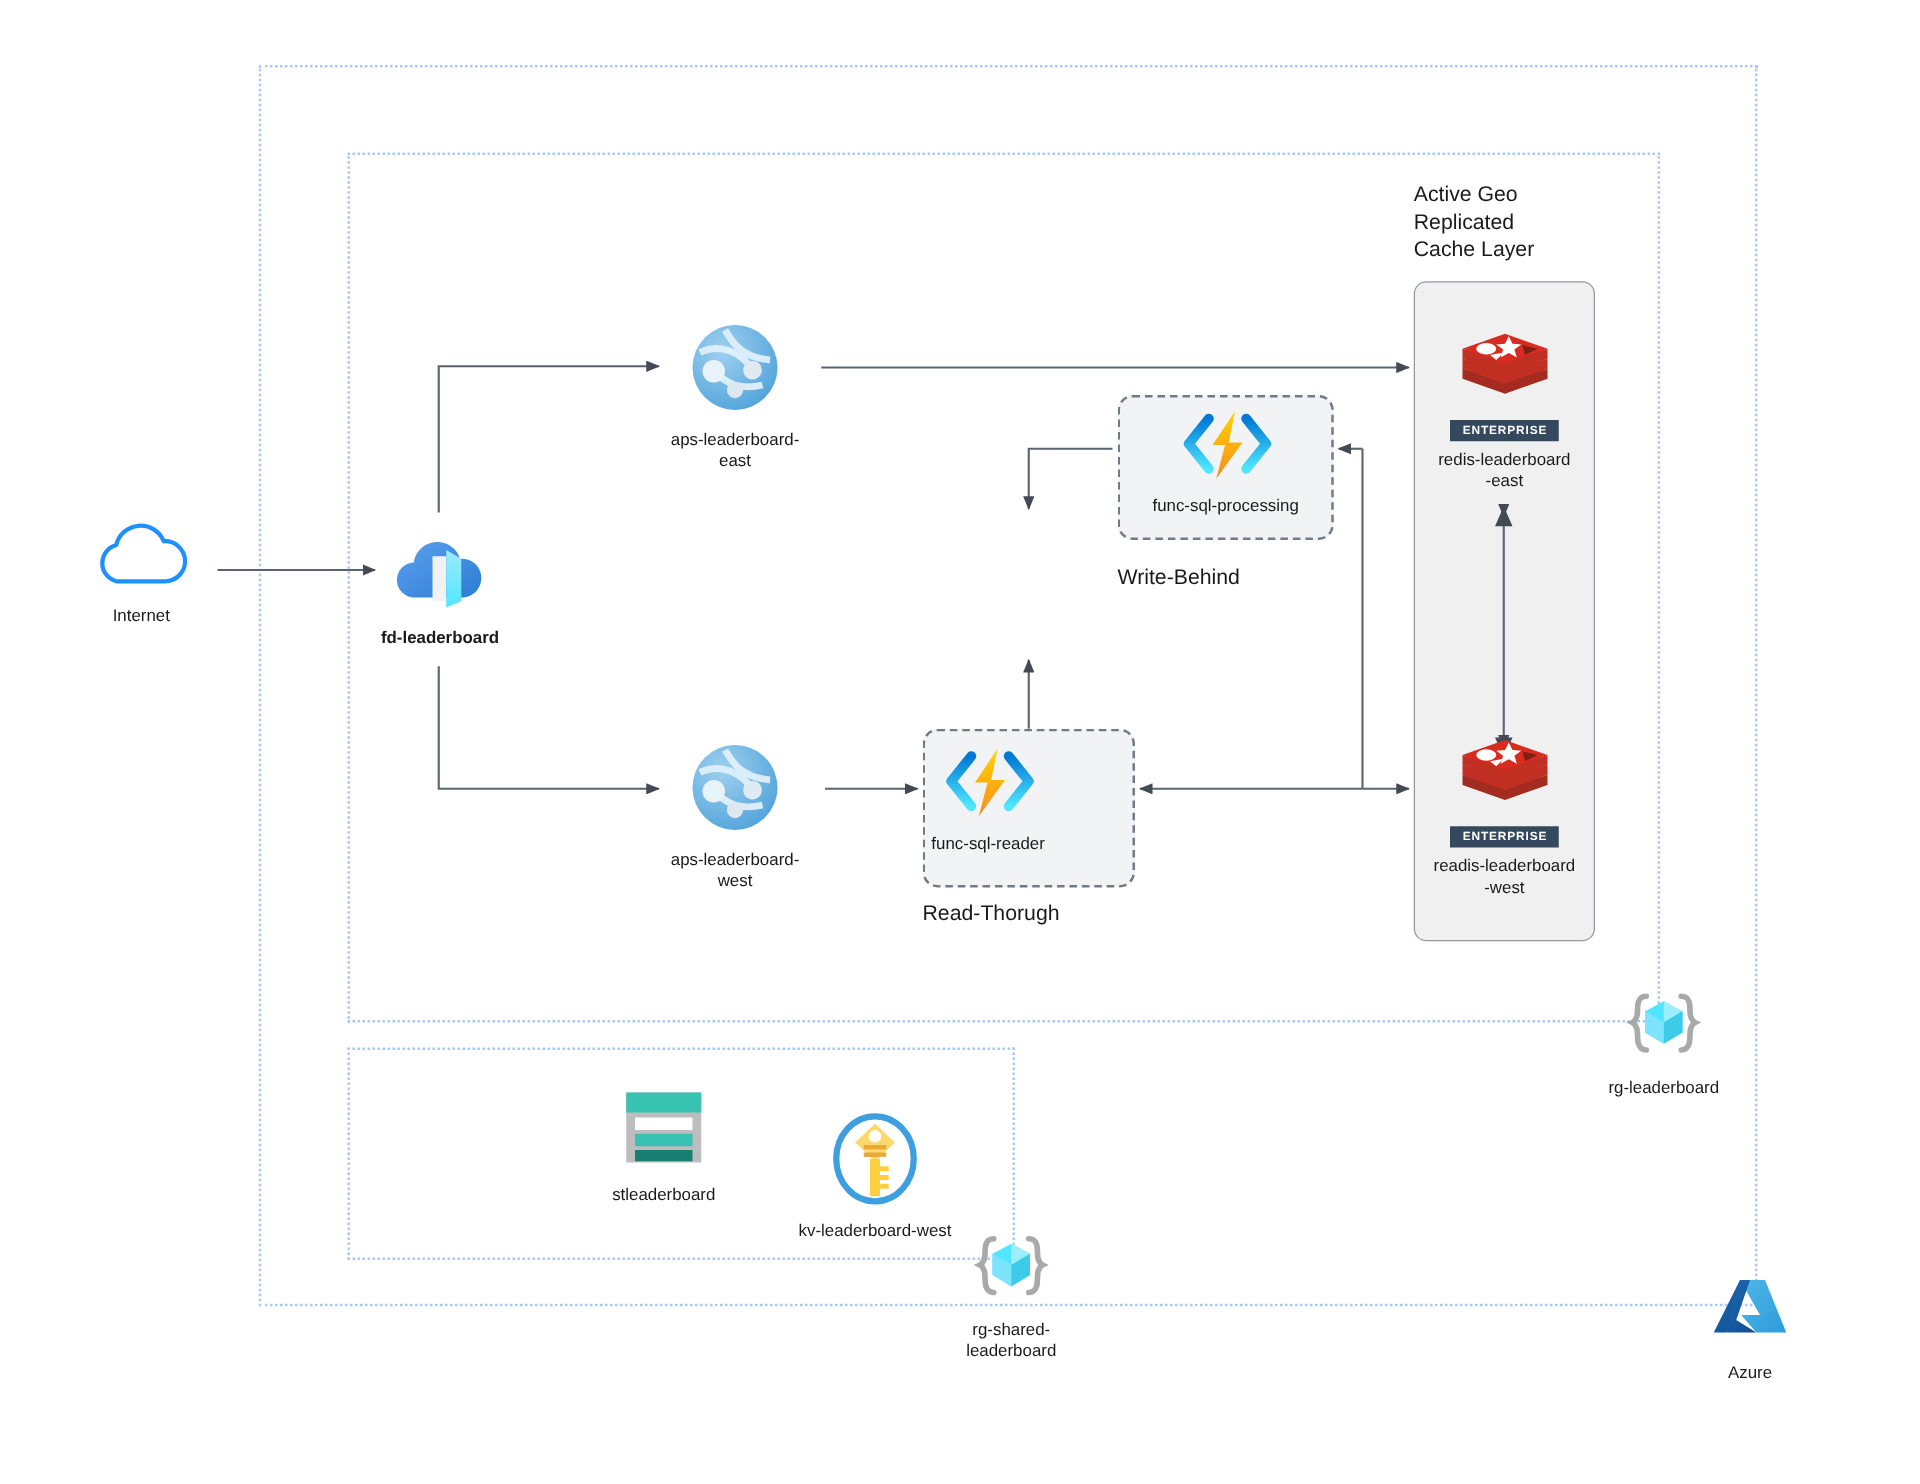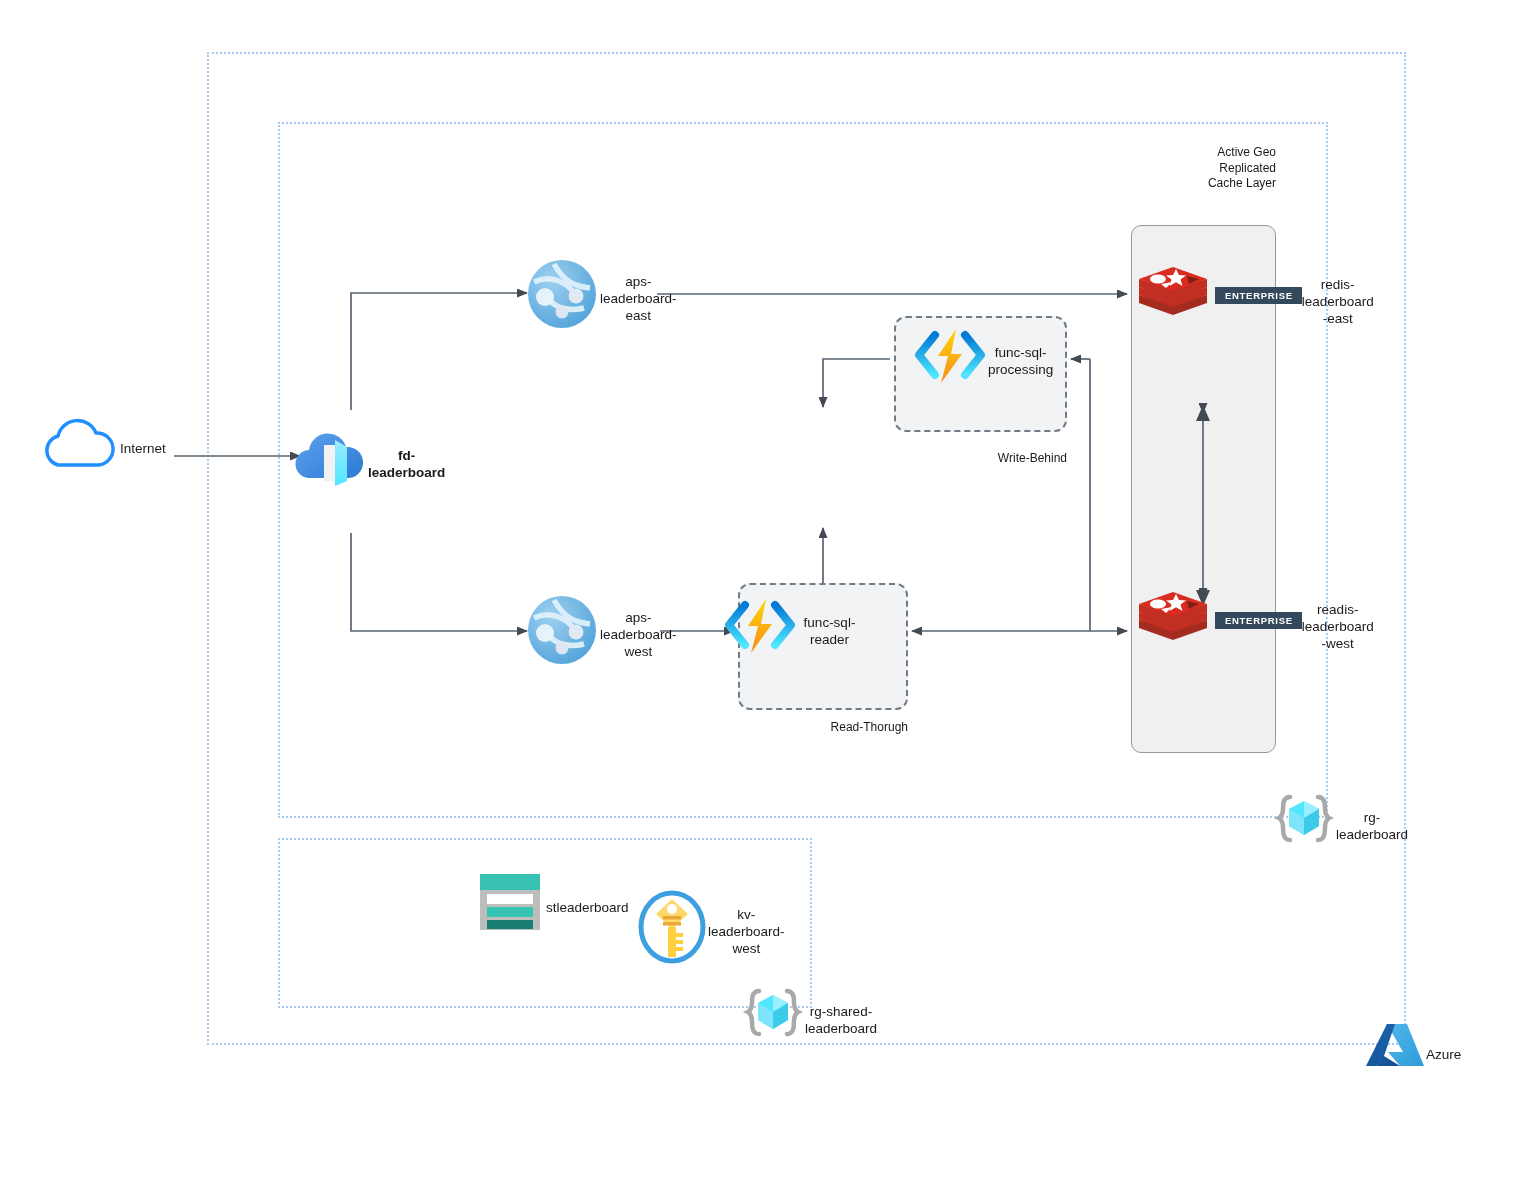--- a/index.html
+++ b/index.html
@@ -36,37 +36,37 @@
     position: absolute;
     background: #f2f3f4;
     border: 2px dashed #707b86;
     border-radius: 12px;
   }
 
   
   .node {
     position: absolute;
     display: flex;
-    flex-direction: row;
+    flex-direction: column;
     align-items: center;
     justify-content: flex-start;
   }
   .node-label {
     margin-top: 7px;
     font-size: 13.5px;
     color: #1a1a1a;
     text-align: center;
     line-height: 1.25;
     white-space: pre-line;
   }
   .caption {
     position: absolute;
-    font-size: 12px;
+    font-size: 17px;
     color: #1a1a1a;
-    text-align: right;
+    text-align: left;
     line-height: 1.3;
     white-space: pre-line;
   }
   svg.arrows {
     position: absolute;
     left: 0; top: 0;
     width: 1536px; height: 1187px;
     pointer-events: none;
     overflow: visible;
   }
@@ -129,21 +129,21 @@
 
       <path d="M1203,413 L1203,598" marker-start="url(#ah2)" marker-end="url(#ah2)"></path>
     </g>
 
     <g fill="#434a54">
       <path d="M1203,405 L1210,421 L1196,421 z"></path>
       <path d="M1203,606 L1210,590 L1196,590 z"></path>
     </g>
   </svg>
 
-  <div class="node" style="left:36px; top:415px; width:122px;align-items:center;">
+  <div class="node" style="left:52px; top:415px; width:122px;align-items:center;">
     <span>
       <svg width="84" height="58" viewBox="0 0 84 58">
         <path d="M22,50 A15,15 0 0 1 22,21 A20,20 0 0 1 60,18 A14,14 0 0 1 62,50 Z" fill="#ffffff" stroke="#1e90ff" stroke-width="3.4" stroke-linejoin="round"></path>
       </svg>
     </span>
     <span class="node-label">Internet</span>
   </div>
 
   <div class="node" style="left:292px; top:428px; width:120px;font-weight:bold;">
     <span>

